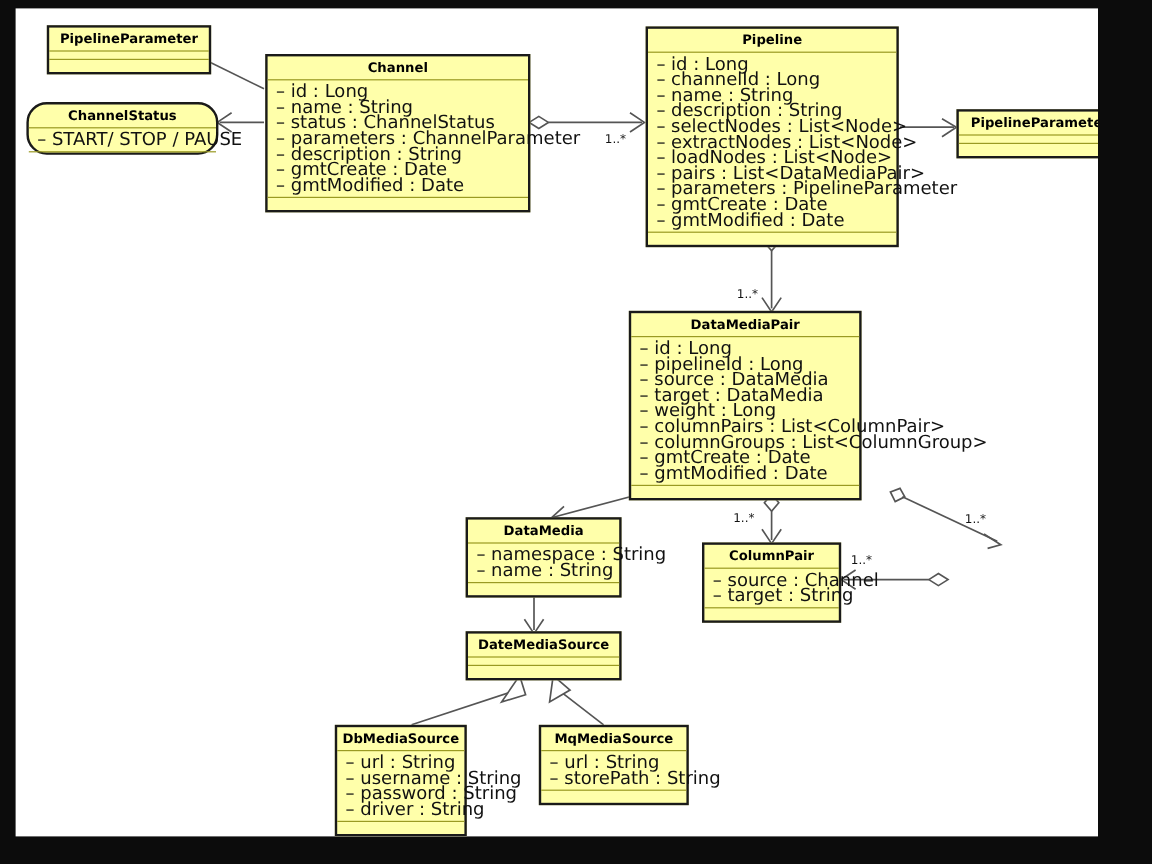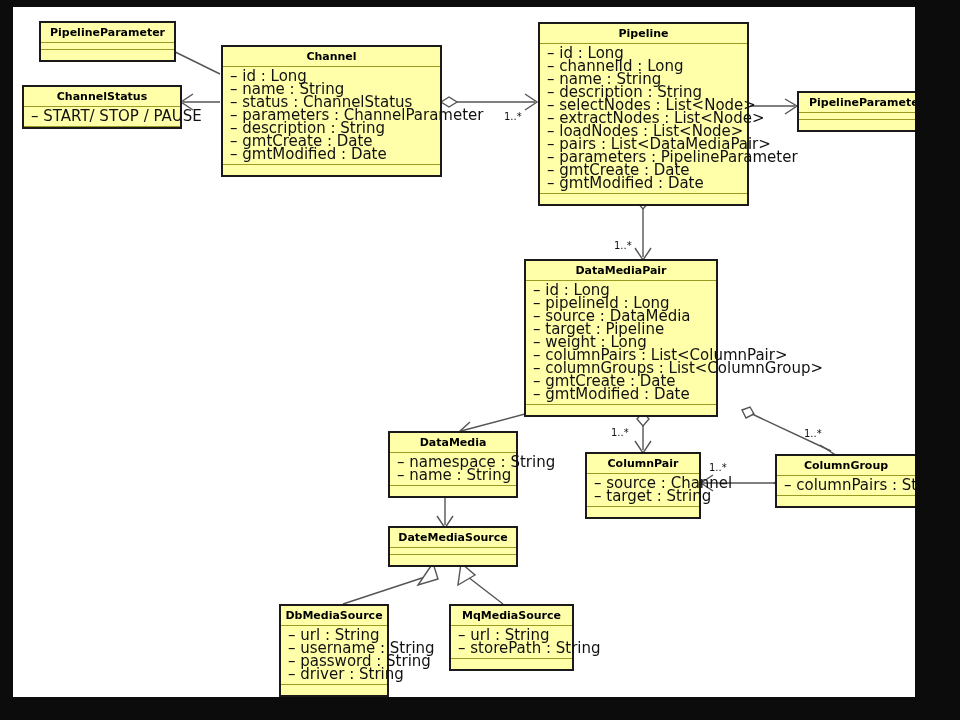--- a/index.html
+++ b/index.html
@@ -177,21 +177,21 @@
           <polygon class="tri-open" points="448,556 445,578 462,568"></polygon>
         </g>
       </svg>
 
       <div class="uml-class" style="left:26px; top:14px; width:137px;">
         <div class="uml-name">PipelineParameter</div>
         <div class="uml-attrs empty"></div>
         <div class="uml-ops"></div>
       </div>
 
-      <div class="uml-class" style="left:9px; top:78px; width:160px;">
+      <div class="uml-class" style="left:9px; top:78px; width:160px;border-radius:17px;">
         <div class="uml-name">ChannelStatus</div>
         <div class="uml-attrs">
           <div class="attr">– START/ STOP / PAUSE</div>
         </div>
       </div>
 
       <div class="uml-class" style="left:208px; top:38px; width:221px;">
         <div class="uml-name">Channel</div>
         <div class="uml-attrs">
           <div class="attr">– id : Long</div>
@@ -228,21 +228,21 @@
         <div class="uml-attrs empty"></div>
         <div class="uml-ops"></div>
       </div>
 
       <div class="uml-class" style="left:511px; top:252px; width:194px;">
         <div class="uml-name">DataMediaPair</div>
         <div class="uml-attrs">
           <div class="attr">– id : Long</div>
           <div class="attr">– pipelineId : Long</div>
           <div class="attr">– source : DataMedia</div>
-          <div class="attr">– target : Pipeline</div>
+          <div class="attr">– target : DataMedia</div>
           <div class="attr">– weight : Long</div>
           <div class="attr">– columnPairs : List&lt;ColumnPair&gt;</div>
           <div class="attr">– columnGroups : List&lt;ColumnGroup&gt;</div>
           <div class="attr">– gmtCreate : Date</div>
           <div class="attr">– gmtModified : Date</div>
         </div>
         <div class="uml-ops"></div>
       </div>
 
       <div class="uml-class" style="left:375px; top:424px; width:130px;">
@@ -256,27 +256,20 @@
 
       <div class="uml-class" style="left:572px; top:445px; width:116px;">
         <div class="uml-name">ColumnPair</div>
         <div class="uml-attrs">
           <div class="attr">– source : Channel</div>
           <div class="attr">– target : String</div>
         </div>
         <div class="uml-ops"></div>
       </div>
 
-      <div class="uml-class" style="left:762px; top:447px; width:142px;">
-        <div class="uml-name">ColumnGroup</div>
-        <div class="uml-attrs">
-          <div class="attr">– columnPairs : String</div>
-        </div>
-        <div class="uml-ops"></div>
-      </div>
 
       <div class="uml-class" style="left:375px; top:519px; width:130px;">
         <div class="uml-name">DateMediaSource</div>
         <div class="uml-attrs empty"></div>
         <div class="uml-ops"></div>
       </div>
 
       <div class="uml-class" style="left:266px; top:597px; width:110px;">
         <div class="uml-name">DbMediaSource</div>
         <div class="uml-attrs">

